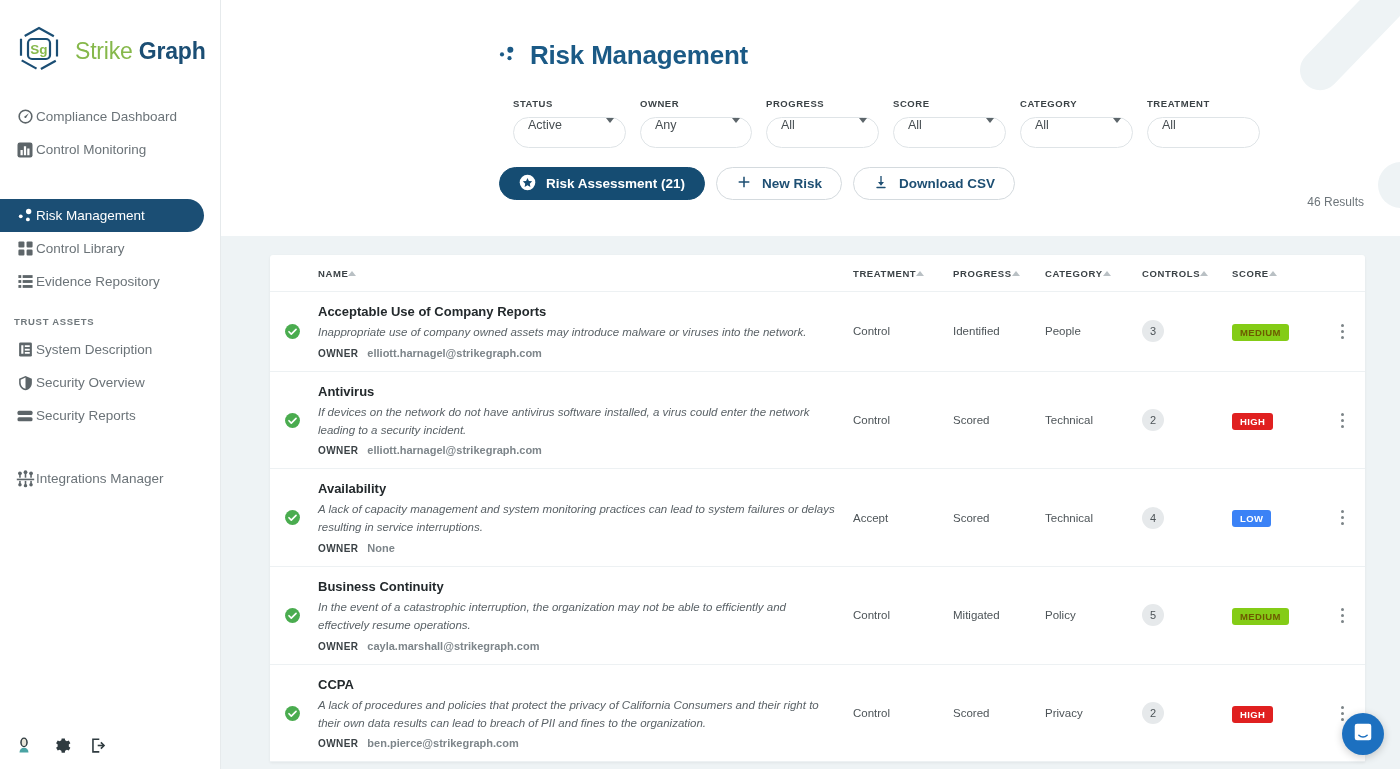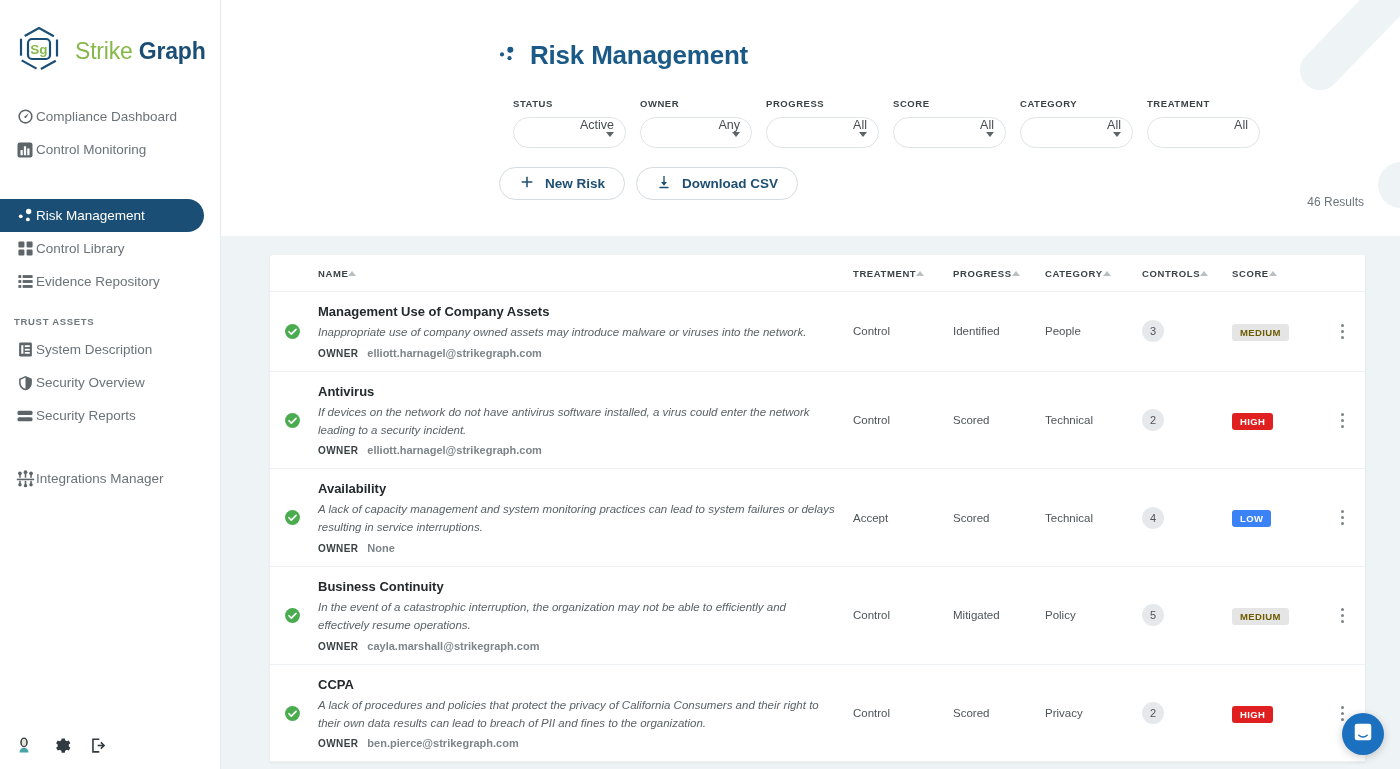--- a/index.html
+++ b/index.html
@@ -74,22 +74,22 @@
     width: 236px; height: 31px; border: 1px solid #dfe4e7; border-radius: 16px;
     background: #fff; display: flex; align-items: center; gap: 9px; padding: 0 12px;
   }
   .search-box input {
     border: none; outline: none; font-size: 12.5px; color: #2c3336;
     width: 100%; background: transparent; font-family: "Liberation Sans", sans-serif;
   }
   .search-box input::placeholder { color: #a9b1b5; }
   .sel {
     height: 31px; border: 1px solid #dfe4e7; border-radius: 16px; background: #fff;
-    display: flex; align-items: flex-end; justify-content: space-between;
-    padding: 0 11px 16px 14px; font-size: 12.5px; color: #474e52; cursor: pointer; flex-direction: column;
+    display: flex; align-items: flex-start; justify-content: space-between;
+    padding: 0 11px 16px 14px; font-size: 12.5px; color: #474e52; cursor: pointer;
   }
   .sel.w-status { width: 113px; }
   .sel.w-owner { width: 112px; }
   .sel.w-progress { width: 113px; }
   .sel.w-score { width: 113px; }
   .sel.w-category { width: 113px; }
   .sel.w-treatment { width: 113px; }
   .caret { width: 0; height: 0; border-left: 4.5px solid transparent; border-right: 4.5px solid transparent; border-top: 5px solid #5c656a; }
 
   .actions { display: flex; align-items: center; gap: 11px; padding-left: 278px; margin-top: 19px; position: relative; z-index: 2; }
@@ -137,21 +137,21 @@
   .pill-count {
     width: 22px; height: 22px; border-radius: 50%; background: #e6e9eb;
     display: flex; align-items: center; justify-content: center;
     font-size: 11px; color: #4d5458;
   }
   .badge {
     display: inline-flex; align-items: center; justify-content: center;
     height: 17px; padding: 0 8px; border-radius: 3px;
     font-size: 9.5px; font-weight: 700; letter-spacing: 0.4px;
   }
-  .badge.MEDIUM { background: #e5e5e5; color: #6d5b00; }
+  .badge.MEDIUM { background: #84cc16; color: #6d5b00; }
   .badge.HIGH { background: #e02020; color: #ffffff; }
   .badge.LOW { background: #3b82f6; color: #ffffff; }
   .kebab { display: flex; flex-direction: column; gap: 3px; cursor: pointer; align-items: center; }
   .kebab i { width: 3px; height: 3px; border-radius: 50%; background: #7c8488; display: block; }
   .checkmark { width: 17px; height: 17px; }
 
   .chat-bubble {
     position: absolute; right: 16px; bottom: 14px;
     width: 42px; height: 42px; border-radius: 50%; background: #1c70c0;
     display: flex; align-items: center; justify-content: center;
@@ -393,20 +393,29 @@
           <div class="flabel">TREATMENT</div>
           <div class="sel w-treatment">
             <span>All</span>
 
           </div>
         </div>
 
       </div>
 
       <div class="actions">
+        <div class="btn btn-primary">
+          <span>
+            <svg width="17" height="17" viewBox="0 0 24 24">
+                <circle cx="12" cy="12" r="11" fill="#fff"></circle>
+                <path d="M12 5.5l2 4.3 4.6.6-3.4 3.2.9 4.6-4.1-2.3-4.1 2.3.9-4.6-3.4-3.2 4.6-.6z" fill="#154c72"></path>
+              </svg>
+          </span>
+          <span>Risk Assessment (21)</span>
+        </div>
         <div class="btn btn-outline">
           <span>
             <svg width="16" height="16" viewBox="0 0 24 24" stroke="#1e4f73" stroke-width="2.3">
                 <path d="M12 4v16M4 12h16"></path>
               </svg>
           </span>
           <span>New Risk</span>
         </div>
         <div class="btn btn-outline">
           <span>
@@ -459,21 +468,21 @@
         <div class="trow">
           <div class="col-check">
             <span class="checkmark">
               <svg width="17" height="17" viewBox="0 0 24 24">
                   <circle cx="12" cy="12" r="10.5" fill="#4aac4f"></circle>
                   <path d="M7 12.3l3.3 3.3L17 9" fill="none" stroke="#fff" stroke-width="2.3" stroke-linecap="round" stroke-linejoin="round"></path>
                 </svg>
             </span>
           </div>
           <div class="col-name">
-            <div class="rname">Management Use of Company Assets</div>
+            <div class="rname">Acceptable Use of Company Reports</div>
             <div class="rdesc">Inappropriate use of company owned assets may introduce malware or viruses into the network.</div>
             <div class="rowner">
               <span class="k">OWNER</span>
               <span class="v">elliott.harnagel@strikegraph.com</span>
             </div>
           </div>
           <div class="col-treatment cell">Control</div>
           <div class="col-progress cell">Identified</div>
           <div class="col-category cell">People</div>
           <div class="col-controls">

